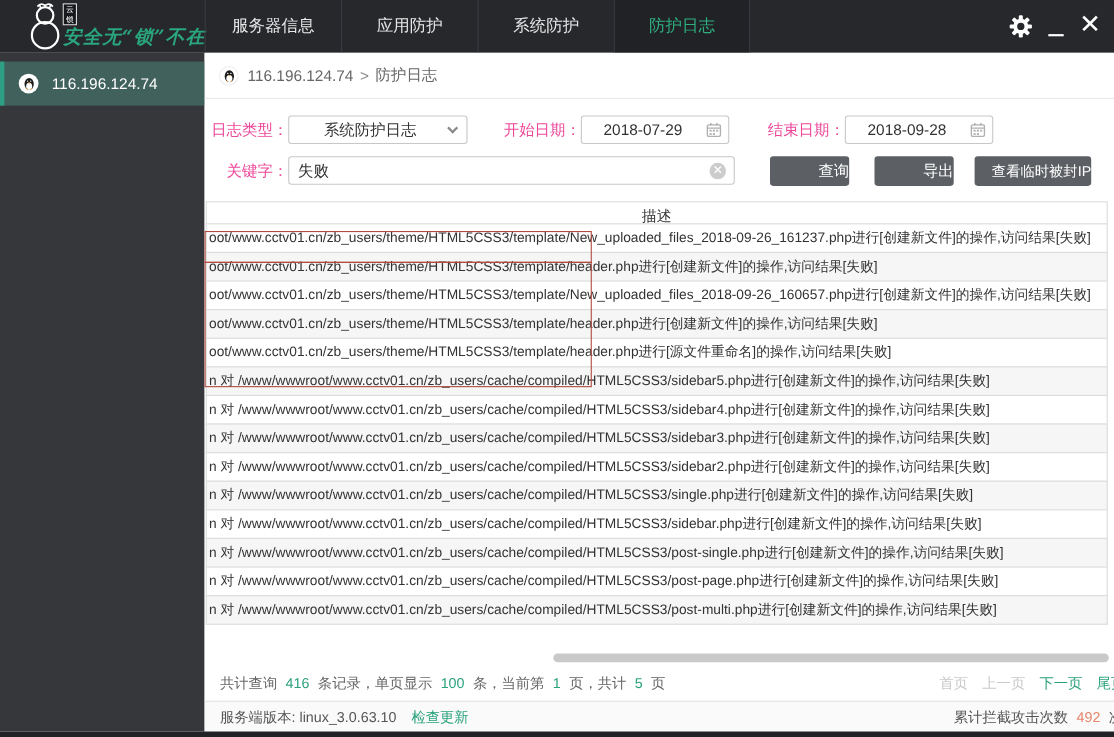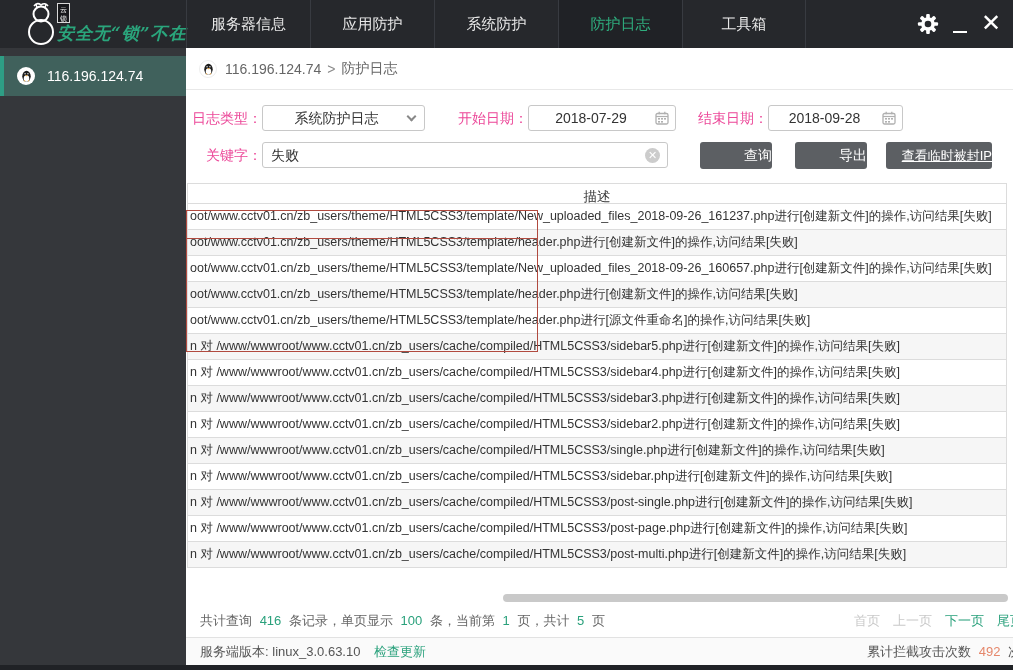--- a/index.html
+++ b/index.html
@@ -93,21 +93,20 @@
     <path d="M13 7 L12 3 M21 7 L22 3" stroke="#fff" stroke-width="1.4"></path>
   </svg>
   <div class="logo-badge">云锁</div>
   <div class="logo-slogan">安全无“锁”不在</div>
 
   <div class="tabs">
     <div class="tab">服务器信息</div>
     <div class="tab">应用防护</div>
     <div class="tab">系统防护</div>
     <div class="tab active">防护日志</div>
-    <div class="tab">工具箱</div>
   </div>
 
   <svg class="win-gear" width="22" height="22" viewBox="0 0 24 24">
     <g fill="#fff">
       <rect x="10" y="1" width="4" height="22" rx="1.2"></rect>
       <rect x="10" y="1" width="4" height="22" rx="1.2" transform="rotate(45 12 12)"></rect>
       <rect x="10" y="1" width="4" height="22" rx="1.2" transform="rotate(90 12 12)"></rect>
       <rect x="10" y="1" width="4" height="22" rx="1.2" transform="rotate(135 12 12)"></rect>
       <circle cx="12" cy="12" r="7.5" fill="#fff"></circle>
       <circle cx="12" cy="12" r="3.6" fill="#26282c"></circle>
@@ -151,21 +150,21 @@
     <span>防护日志</span>
   </div>
 
   <div class="f-label" style="left:6px; top:57px; width:70px;">日志类型：</div>
   <div class="ctrl select-box" style="left:76px; top:57px; width:163px;">
     <span>系统防护日志</span>
     <span class="chev"></span>
   </div>
 
   <div class="f-label" style="left:268px; top:57px; width:74px;">开始日期：</div>
-  <div class="ctrl date-box" style="left:342px; top:57px; width:148px;">
+  <div class="ctrl date-box" style="left:342px; top:57px; width:135px;">
     <span>2018-07-29</span>
     <svg class="cal-icon" width="14" height="14" viewBox="0 0 14 14">
       <rect x="1" y="2.5" width="12" height="10.5" rx="1.5" fill="none" stroke="#b0b0b0" stroke-width="1.3"></rect>
       <line x1="1" y1="5.5" x2="13" y2="5.5" stroke="#b0b0b0" stroke-width="1.2"></line>
       <line x1="4.2" y1="0.8" x2="4.2" y2="3.2" stroke="#b0b0b0" stroke-width="1.3"></line>
       <line x1="9.8" y1="0.8" x2="9.8" y2="3.2" stroke="#b0b0b0" stroke-width="1.3"></line>
       <g fill="#b0b0b0">
           <rect x="3" y="7" width="2" height="1.6"></rect>
           <rect x="6" y="7" width="2" height="1.6"></rect>
           <rect x="9" y="7" width="2" height="1.6"></rect>
@@ -194,21 +193,21 @@
   </div>
 
   <div class="f-label" style="left:6px; top:94px; width:70px;">关键字：</div>
   <div class="ctrl" style="left:76px; top:94px; width:406px;">
     <input class="kw-input" type="text" value="失败" style="">
     <span class="clear-icon">✕</span>
   </div>
 
   <button class="btn" style="left:514px; top:94px; width:72px;">查询</button>
   <button class="btn" style="left:609px; top:94px; width:72px;">导出</button>
-  <button class="btn" style="left:700px; top:94px; width:106px; font-size:13px;text-decoration:underline;">查看临时被封IP</button>
+  <button class="btn" style="left:700px; top:94px; width:106px; font-size:13px;">查看临时被封IP</button>
 
   <div class="log-table">
     <div class="thead">描述</div>
     <div>
   <div class="trow">oot/www.cctv01.cn/zb_users/theme/HTML5CSS3/template/New_uploaded_files_2018-09-26_161237.php进行[创建新文件]的操作,访问结果[失败]</div>
 
   <div class="trow">oot/www.cctv01.cn/zb_users/theme/HTML5CSS3/template/header.php进行[创建新文件]的操作,访问结果[失败]</div>
 
   <div class="trow">oot/www.cctv01.cn/zb_users/theme/HTML5CSS3/template/New_uploaded_files_2018-09-26_160657.php进行[创建新文件]的操作,访问结果[失败]</div>
 

